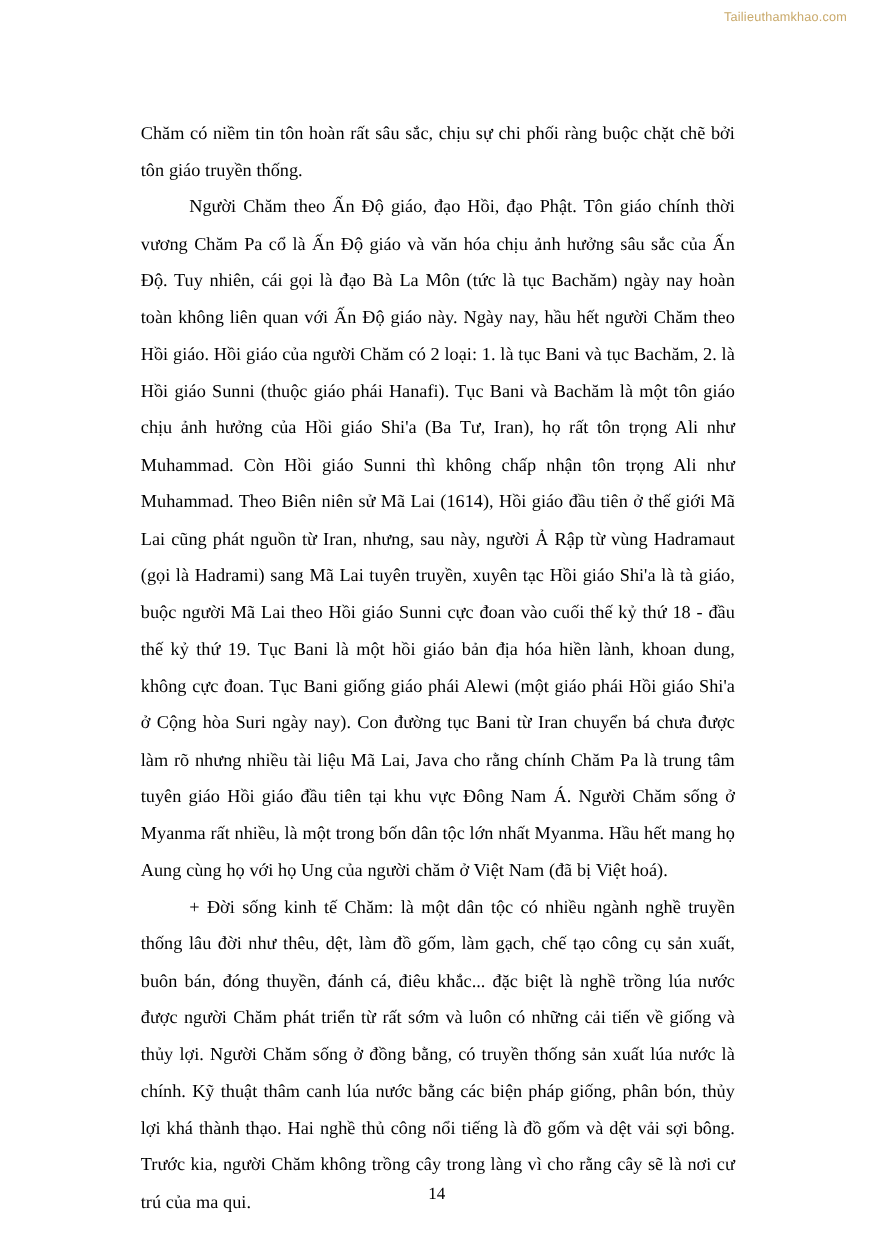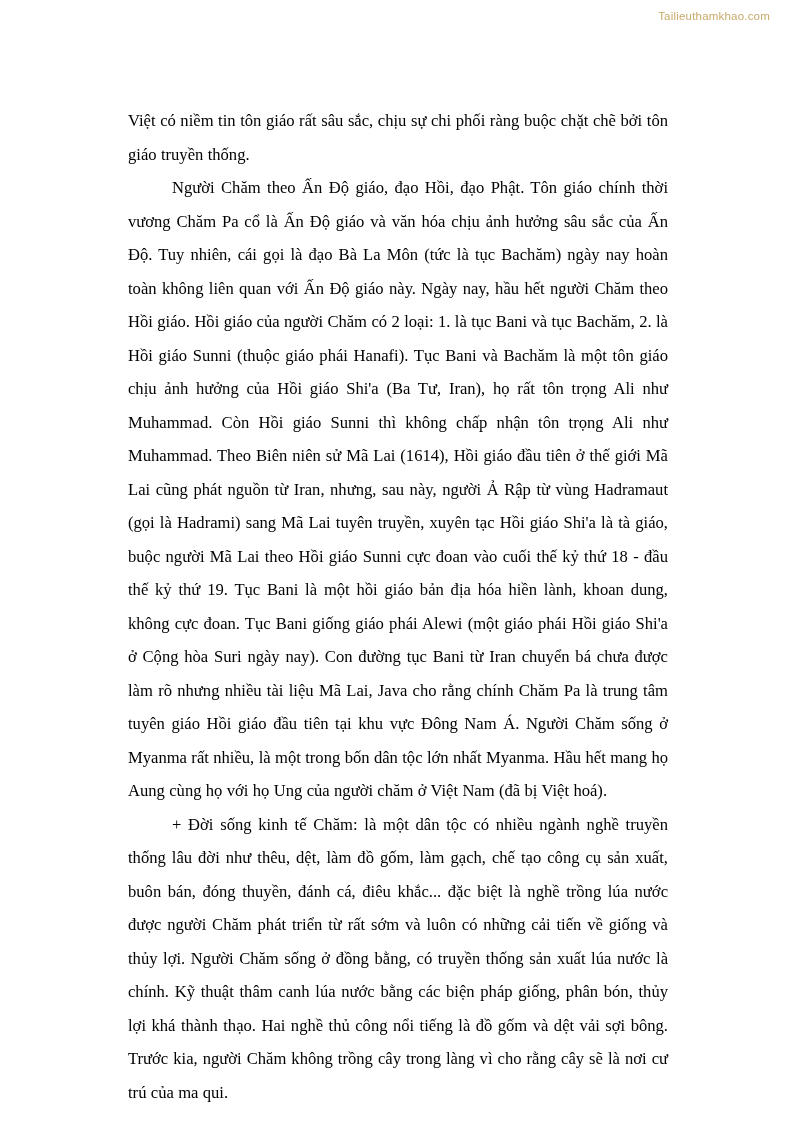--- a/index.html
+++ b/index.html
@@ -61,22 +61,23 @@
 </style>
 </head>
 <body>
 
 <div class="page">
 
   <div class="watermark">Tailieuthamkhao.com</div>
 
   <div class="content">
 
-    <p>Việt có niềm tin tôn giáo rất sâu sắc, chịu sự chi phối ràng buộc chặt chẽ bởi tôn giáo truyền thống.</p>
+    <p>Chăm có niềm tin tôn hoàn rất sâu sắc, chịu sự chi phối ràng buộc chặt chẽ bởi tôn giáo truyền thống.</p>
 
     <p class="indent">Người Chăm theo Ấn Độ giáo, đạo Hồi, đạo Phật. Tôn giáo chính thời vương Chăm Pa cổ là Ấn Độ giáo và văn hóa chịu ảnh hưởng sâu sắc của Ấn Độ. Tuy nhiên, cái gọi là đạo Bà La Môn (tức là tục Bachăm) ngày nay hoàn toàn không liên quan với Ấn Độ giáo này. Ngày nay, hầu hết người Chăm theo Hồi giáo. Hồi giáo của người Chăm có 2 loại: 1. là tục Bani và tục Bachăm, 2. là Hồi giáo Sunni (thuộc giáo phái Hanafi). Tục Bani và Bachăm là một tôn giáo chịu ảnh hưởng của Hồi giáo Shi'a (Ba Tư, Iran), họ rất tôn trọng Ali như Muhammad. Còn Hồi giáo Sunni thì không chấp nhận tôn trọng Ali như Muhammad. Theo Biên niên sử Mã Lai (1614), Hồi giáo đầu tiên ở thế giới Mã Lai cũng phát nguồn từ Iran, nhưng, sau này, người Ả Rập từ vùng Hadramaut (gọi là Hadrami) sang Mã Lai tuyên truyền, xuyên tạc Hồi giáo Shi'a là tà giáo, buộc người Mã Lai theo Hồi giáo Sunni cực đoan vào cuối thế kỷ thứ 18 - đầu thế kỷ thứ 19. Tục Bani là một hồi giáo bản địa hóa hiền lành, khoan dung, không cực đoan. Tục Bani giống giáo phái Alewi (một giáo phái Hồi giáo Shi'a ở Cộng hòa Suri ngày nay). Con đường tục Bani từ Iran chuyển bá chưa được làm rõ nhưng nhiều tài liệu Mã Lai, Java cho rằng chính Chăm Pa là trung tâm tuyên giáo Hồi giáo đầu tiên tại khu vực Đông Nam Á. Người Chăm sống ở Myanma rất nhiều, là một trong bốn dân tộc lớn nhất Myanma. Hầu hết mang họ Aung cùng họ với họ Ung của người chăm ở Việt Nam (đã bị Việt hoá).</p>
 
     <p class="indent"><span class="em">+ Đời sống kinh tế Chăm:</span><span> là một dân tộc có nhiều ngành nghề truyền thống lâu đời như thêu, dệt, làm đồ gốm, làm gạch, chế tạo công cụ sản xuất, buôn bán, đóng thuyền, đánh cá, điêu khắc... đặc biệt là nghề trồng lúa nước được người Chăm phát triển từ rất sớm và luôn có những cải tiến về giống và thủy lợi. Người Chăm sống ở đồng bằng, có truyền thống sản xuất lúa nước là chính. Kỹ thuật thâm canh lúa nước bằng các biện pháp giống, phân bón, thủy lợi khá thành thạo. Hai nghề thủ công nổi tiếng là đồ gốm và dệt vải sợi bông. Trước kia, người Chăm không trồng cây trong làng vì cho rằng cây sẽ là nơi cư trú của ma qui.</span></p>
 
   </div>
 
+  <div class="page-number">14</div>
 
 </div>
 
 </body></html>

